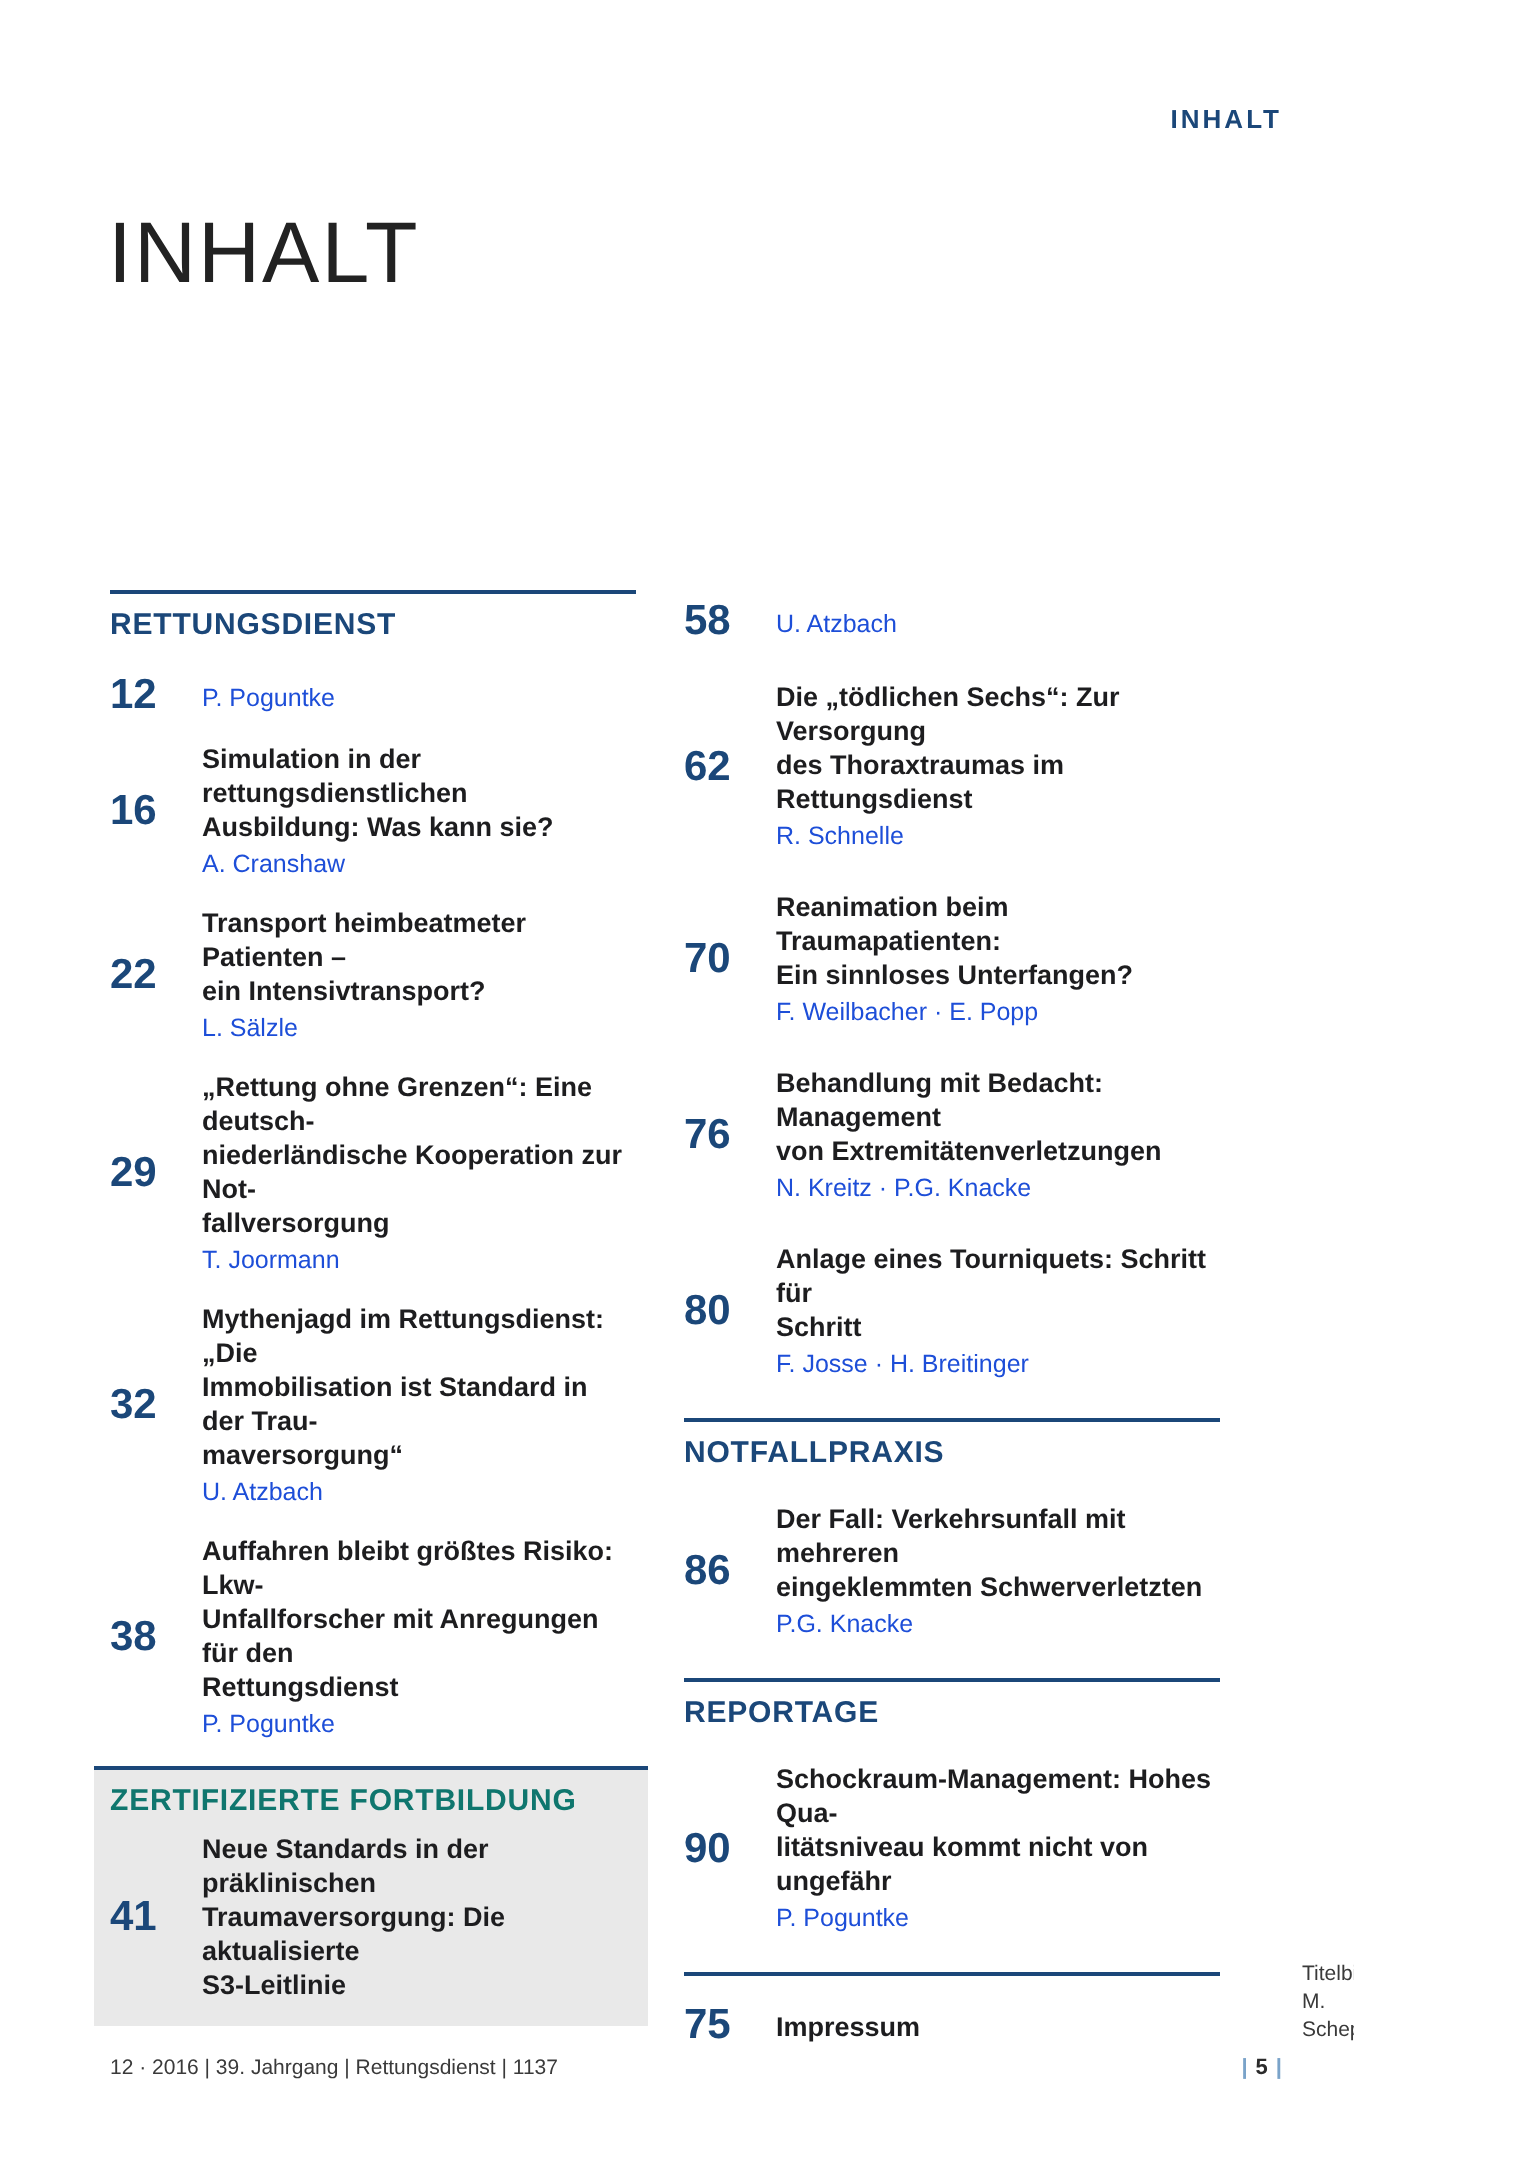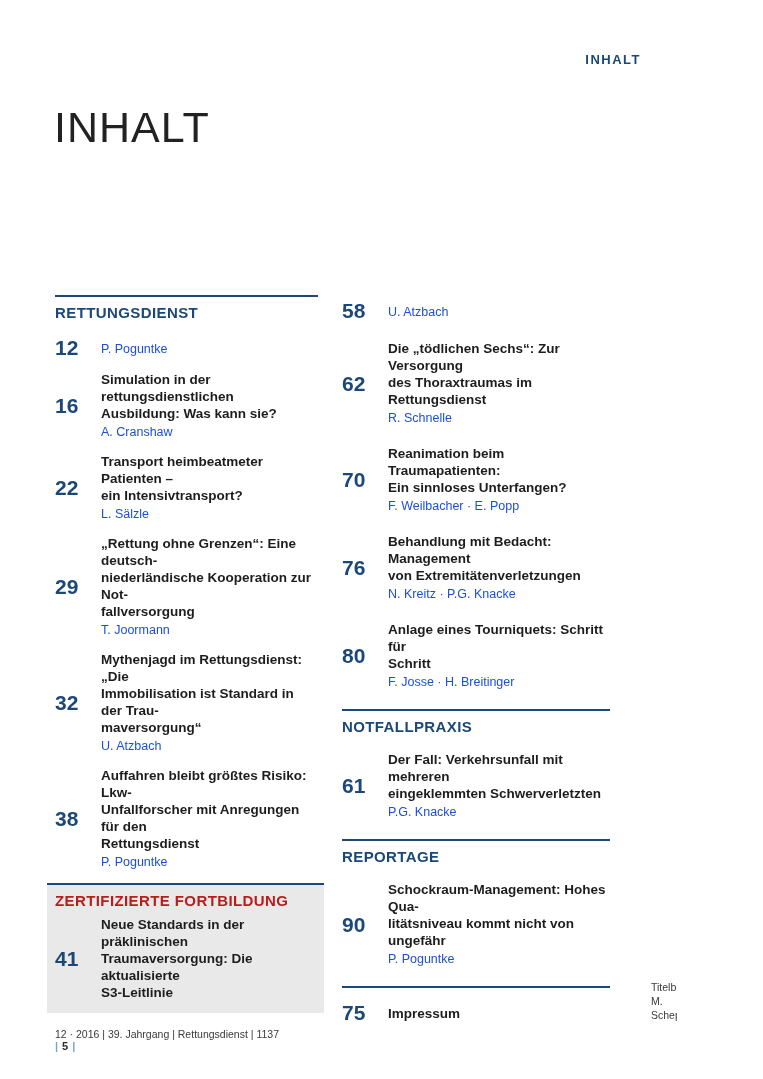--- a/index.html
+++ b/index.html
@@ -42,35 +42,35 @@
     font-size:12.5px;color:#1d4ed8;line-height:16px;margin-top:2px;
   }
   .cert-box{
     margin-top:10px;
     margin-left:-8px;margin-right:-6px;
     border-top:2px solid #1b4779;
     background:#e9e9e9;
     padding:7px 6px 12px 8px;
   }
   .cert-head{
-    color:#b91c1c;font-size:15px;font-weight:bold;letter-spacing:0.4px;
+    color:#0f766e;font-size:15px;font-weight:bold;letter-spacing:0.4px;
     margin-bottom:7px;
   }
   .cert-box .entry{margin-bottom:0;}
   .misc-block{border-top:2px solid #1b4779;margin-top:16px;padding-top:14px;}
   .misc-item{display:flex;margin-bottom:12px;align-items:flex-start;}
   .misc-label{font-size:13.5px;font-weight:bold;color:#1d1d1f;padding-top:4px;}
   .cover-credit{
     position:absolute;left:651px;top:980px;
     font-size:10.5px;color:#3a3a3a;line-height:14px;
   }
   .footer{
     position:absolute;left:55px;right:36px;top:1028px;
     display:flex;justify-content:space-between;align-items:baseline;
-    font-size:10.5px;color:#3a3a3a;flex-direction:column;
+    font-size:10.5px;color:#3a3a3a;
   }
   .footer-page{font-size:11px;}
   .footer-page .bar{color:#7aa3c9;font-weight:bold;}
   .footer-page .num{color:#2b2b2b;font-weight:bold;padding:0 4px;}
 </style>
 </head>
 <body>
 
 <div class="page">
 
@@ -193,21 +193,21 @@
       <div class="entry-body">
         <div class="entry-title">Anlage eines Tourniquets: Schritt für
 Schritt</div>
         <div class="entry-authors">F. Josse · H. Breitinger</div>
       </div>
     </div>
 
     <div class="sec-head" style="margin-top:12px;">NOTFALLPRAXIS</div>
 
     <div class="entry">
-      <div class="entry-num">61</div>
+      <div class="entry-num">86</div>
       <div class="entry-body">
         <div class="entry-title">Der Fall: Verkehrsunfall mit mehreren
 eingeklemmten Schwerverletzten</div>
         <div class="entry-authors">P.G. Knacke</div>
       </div>
     </div>
 
     <div class="sec-head" style="margin-top:12px;">REPORTAGE</div>
 
     <div class="entry">

